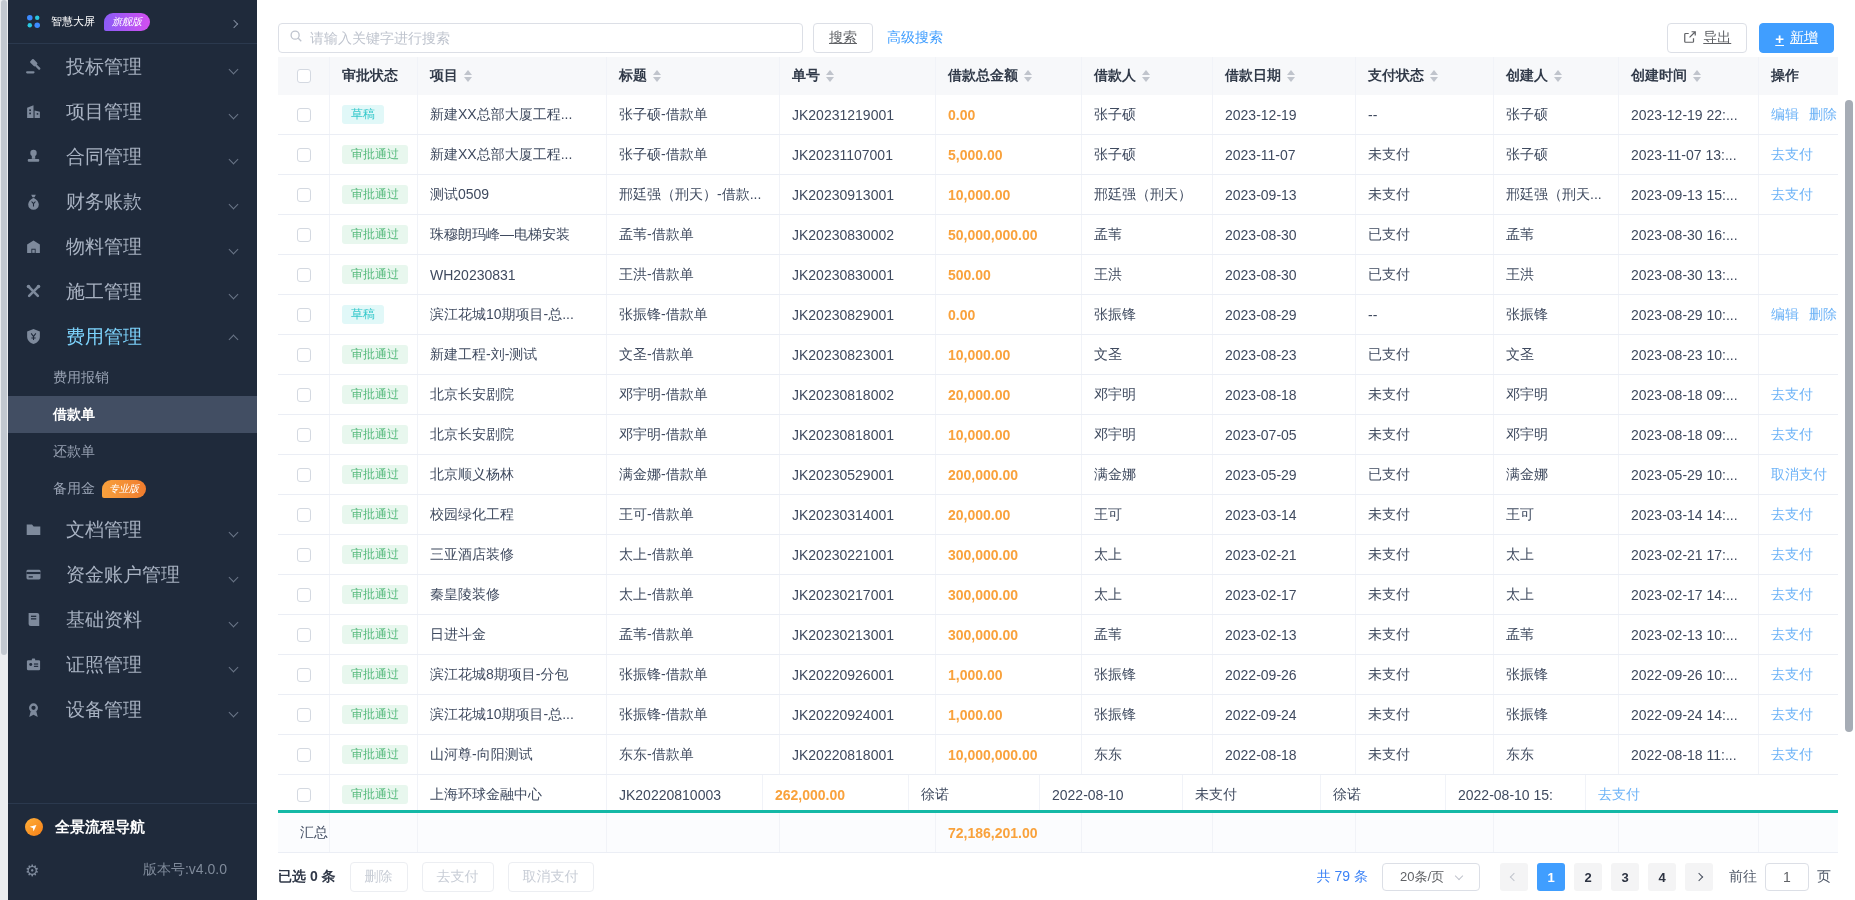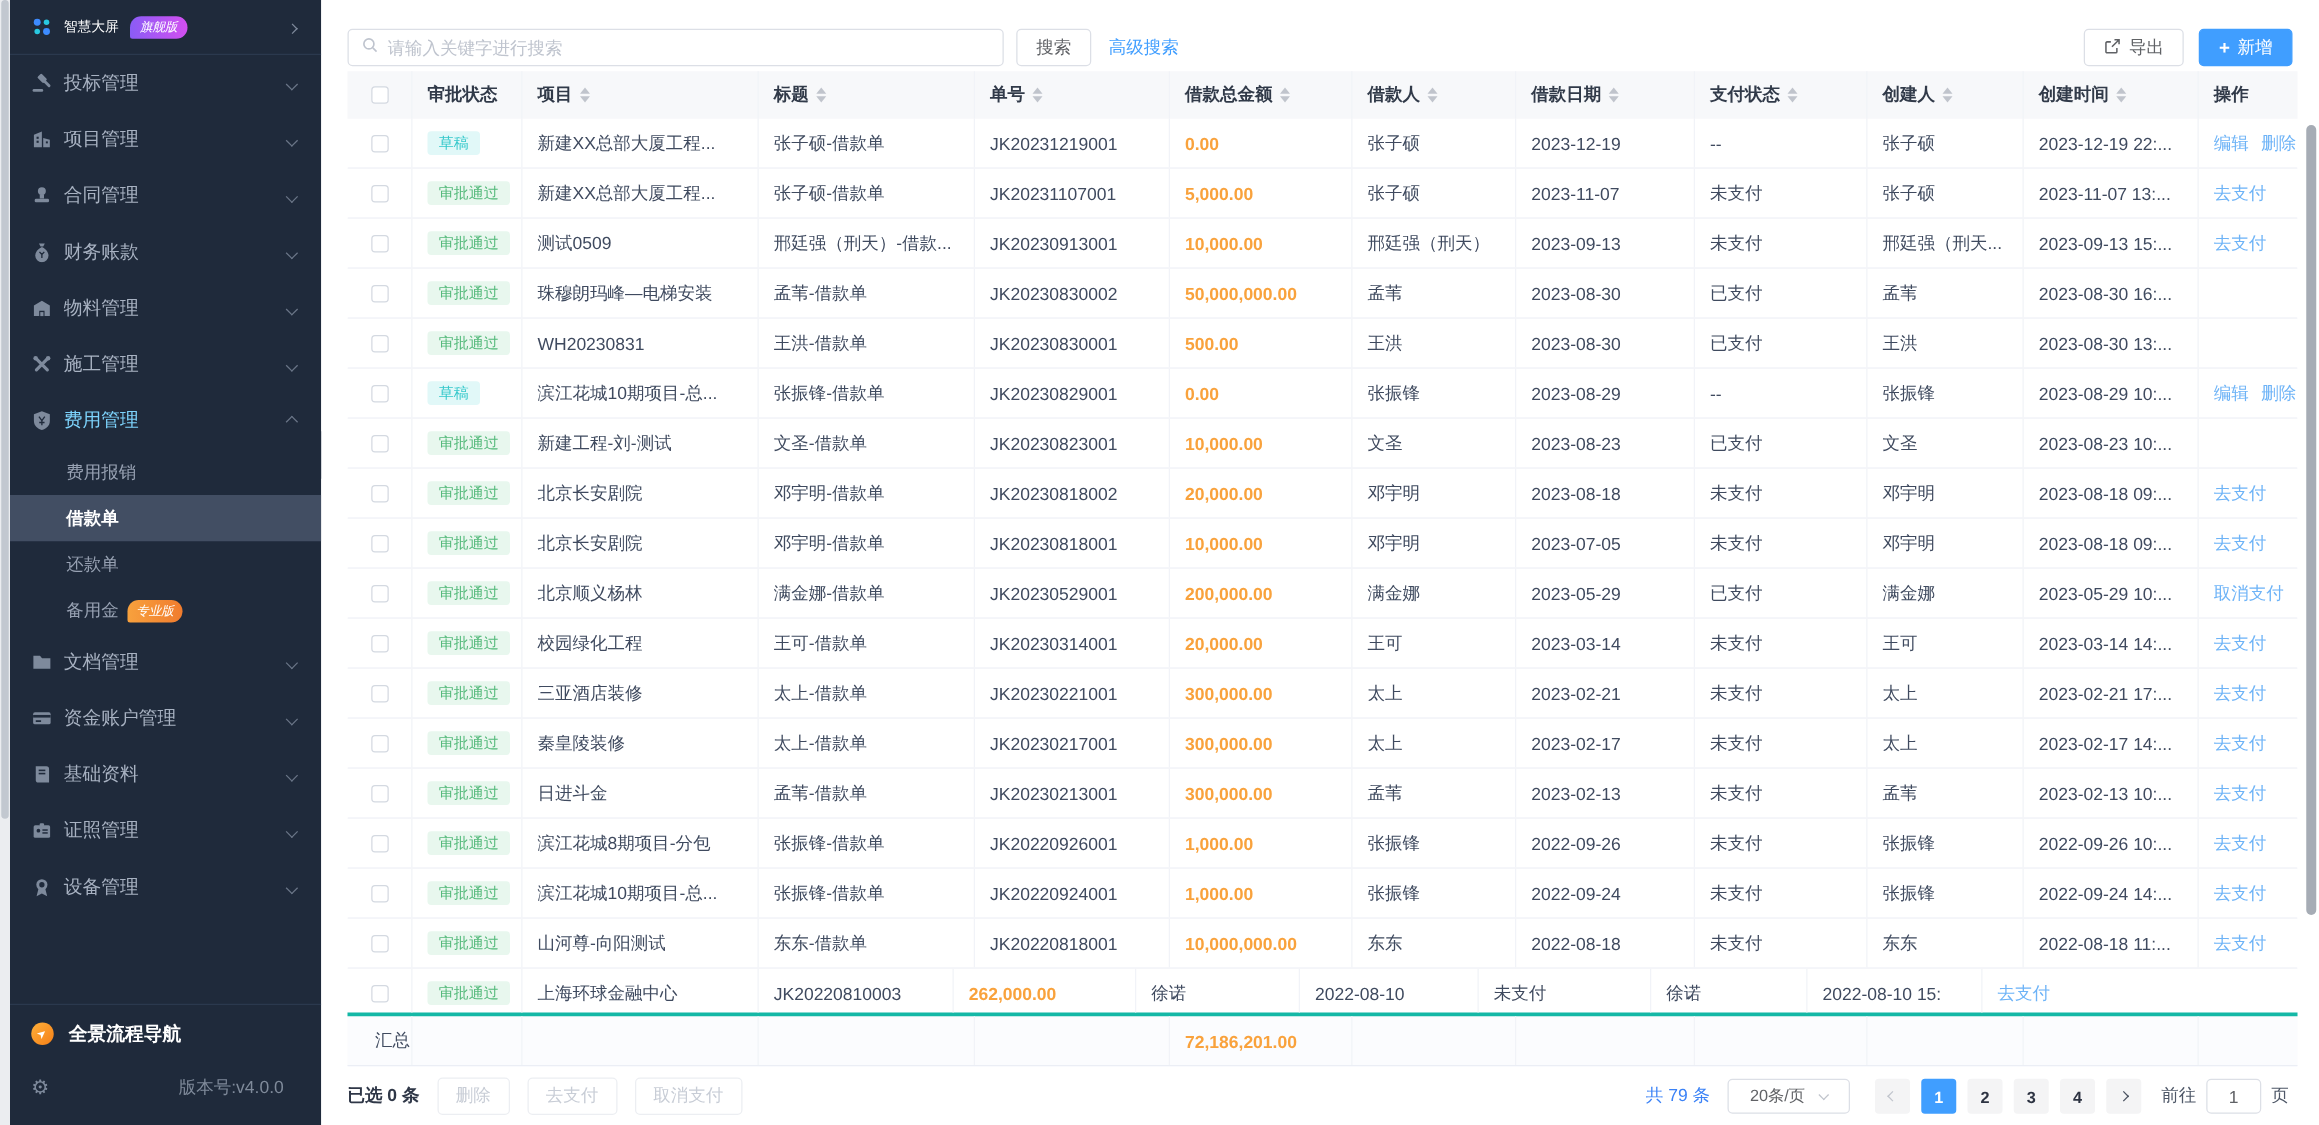--- a/index.html
+++ b/index.html
@@ -13,21 +13,21 @@
 
   
   .sidebar { position:absolute; left:8px; top:0; width:249px; height:900px; background:#1f2a3b; display:flex; flex-direction:column; }
   .brand { height:43px; display:flex; align-items:center; padding:0 20px 0 17px; gap:9px; }
   .brand-label { color:#fff; font-size:11px; }
   .brand-badge { font-size:10px; font-style:italic; color:#fff; padding:2px 8px; border-radius:9px 9px 9px 2px;
     background:linear-gradient(90deg,#8a5cf6,#d34ff0); }
   .brand-chev { margin-left:auto; color:#7f8a9c; }
   .brand-divider { height:1px; background:#2b394e; }
   .menu { flex:0 0 auto; }
-  .mi { height:45px; display:flex; align-items:center; padding:0 20px 0 17px; gap:9px; font-size:15px; color:#a8b2c2; cursor:pointer; }
+  .mi { height:45px; display:flex; align-items:center; padding:0 20px 0 17px; gap:24px; font-size:19px; color:#a8b2c2; cursor:pointer; }
   .mi .ico { width:17px; height:17px; color:#7e8a9c; flex:0 0 17px; }
   .mi .ico svg { width:17px; height:17px; display:block; }
   .mi .mi-chev { margin-left:auto; color:#6b7688; }
   .mi.active-parent .mi-label { color:#7dd3fc; }
   .sub { height:37px; display:flex; align-items:center; padding-left:45px; font-size:14px; color:#98a2b3; cursor:pointer; }
   .sub.active { background:#424e63; color:#fff; font-weight:700; }
   .sub-badge { margin-left:7px; font-size:10px; font-style:italic; color:#fff; padding:2px 7px; border-radius:9px 9px 9px 2px;
     background:linear-gradient(90deg,#f8a13d,#f07c2e); }
   .side-bottom { margin-top:auto; }
   .side-divider { height:1px; background:#2b394e; }
@@ -56,21 +56,21 @@
   .sort .desc { border-top:5px solid #c0c4cc; }
 
   
   .main { position:absolute; left:257px; top:0; right:0; height:900px; background:#fff; }
   .toolbar { position:absolute; left:21px; top:22px; right:21px; height:32px; display:flex; align-items:center; }
   .search-box { width:525px; height:30px; border:1px solid #dcdfe6; border-radius:4px; display:flex; align-items:center; padding:0 10px; gap:7px; background:#fff; }
   .search-box svg { flex:0 0 14px; }
   .search-box input { border:none; outline:none; flex:1; font-size:14px; color:#606266; background:transparent; font-family:inherit; }
   .search-box input::placeholder { color:#bfc4ce; }
   .btn { height:30px; padding:0 15px; border:1px solid #dcdfe6; border-radius:4px; background:#fff; color:#606266;
-    font-size:14px; display:flex; align-items:center; gap:6px; cursor:pointer; font-family:inherit; }
+    font-size:14px; display:flex; align-items:center; gap:6px; cursor:pointer; font-family:inherit;text-decoration:underline; }
   .search-btn { margin-left:10px; }
   .adv-link { margin-left:14px; color:#409eff; font-size:14px; cursor:pointer; }
   .spacer { flex:1; }
   .add-btn { margin-left:12px; background:#409eff; border-color:#409eff; color:#fff; }
   .plus { font-size:15px; font-weight:700; }
 
   
   .table-wrap { position:absolute; left:21px; top:57px; width:1560px; }
   .thead { display:flex; height:38px; background:#f7f8fa; align-items:center; font-size:14px; font-weight:700; color:#313a49; }
   .tbody { height:715px; overflow:hidden; }

